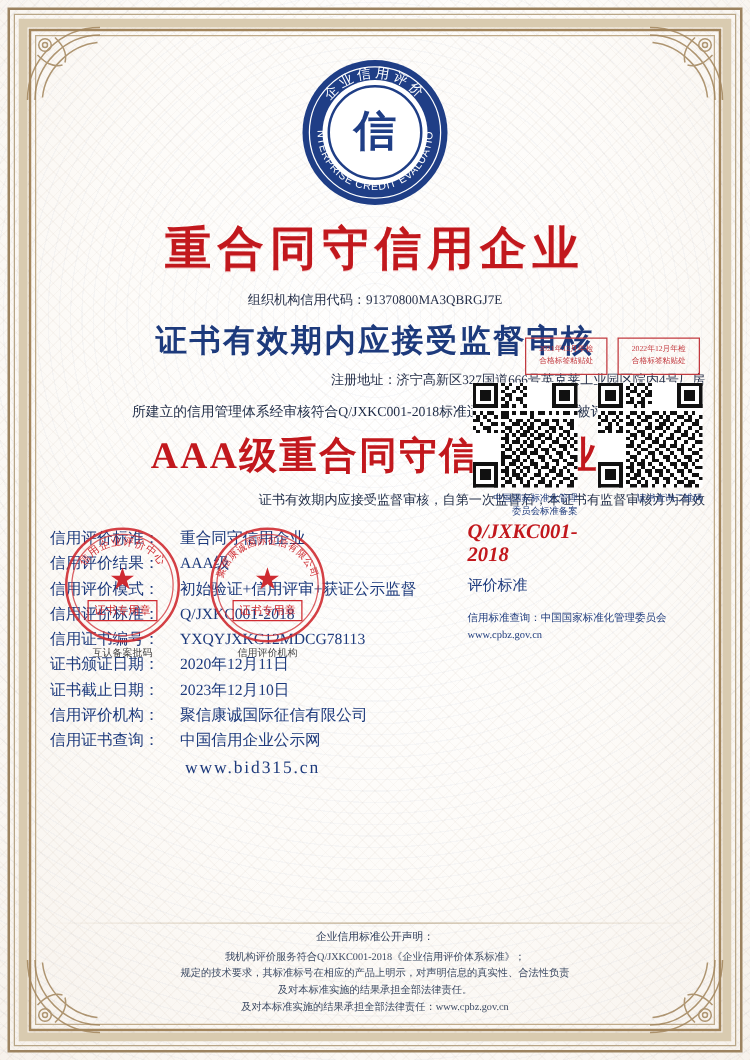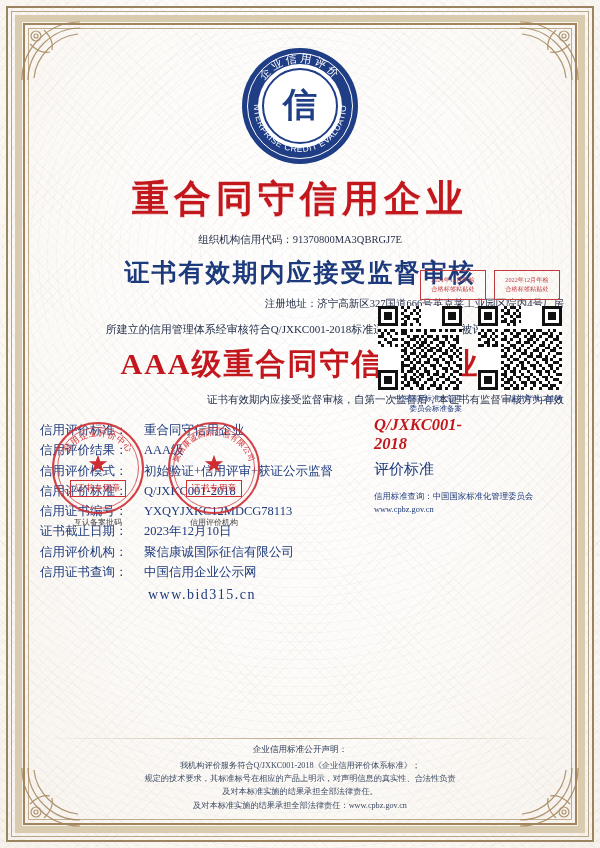--- a/index.html
+++ b/index.html
@@ -76,21 +76,21 @@
 
   
   .qrwrap{position:absolute;right:2px;top:272px;display:flex;gap:16px;}
   .qrcell{text-align:right;}
   .qr{width:84px;height:84px;background:#fff;}
   .qrcap{font-size:7.5px;color:#1d3a7c;line-height:1.35;margin-top:4px;font-family:"Liberation Serif",serif;}
 
   
   .stdblock{position:absolute;right:2px;top:382px;width:188px;}
   .stdno{font-family:"Liberation Serif",serif;font-size:16.5px;font-weight:bold;color:#c2181d;line-height:1.15;font-style:italic;}
-  .stdcap{font-size:15px;color:#1d3a7c;margin-top:6px;font-family:"Liberation Serif",serif;}
+  .stdcap{font-size:12px;color:#1d3a7c;margin-top:6px;font-family:"Liberation Serif",serif;}
   .stdquery{font-size:8.4px;color:#1d3a7c;margin-top:12px;line-height:1.5;font-family:"Liberation Serif",serif;}
 
   
   .seals{position:absolute;left:16px;top:388px;display:flex;gap:24px;}
   .sealwrap{text-align:center;}
   .seal{position:relative;width:92px;height:92px;}
   .seal .c{position:absolute;inset:0;border:2.5px solid #cf2b31;border-radius:50%;opacity:.9;}
   .seal .c2{position:absolute;inset:5px;border:1px solid #cf2b31;border-radius:50%;opacity:.75;}
   .seal .star{position:absolute;left:50%;top:46%;transform:translate(-50%,-50%);
      font-size:24px;color:#cf2b31;line-height:1;}
@@ -210,20 +210,24 @@
         <span class="dlabel">信用评价模式：</span>
         <span class="dvalue">初始验证+信用评审+获证公示监督</span>
       </div>
       <div class="drow">
         <span class="dlabel">信用评价标准：</span>
         <span class="dvalue">Q/JXKC001-2018</span>
       </div>
       <div class="drow">
         <span class="dlabel">信用证书编号：</span>
         <span class="dvalue">YXQYJXKC12MDCG78113</span>
+      </div>
+      <div class="drow">
+        <span class="dlabel">证书颁证日期：</span>
+        <span class="dvalue">2020年12月11日</span>
       </div>
       <div class="drow">
         <span class="dlabel">证书截止日期：</span>
         <span class="dvalue">2023年12月10日</span>
       </div>
       <div class="drow">
         <span class="dlabel">信用评价机构：</span>
         <span class="dvalue">聚信康诚国际征信有限公司</span>
       </div>
       <div class="drow">

